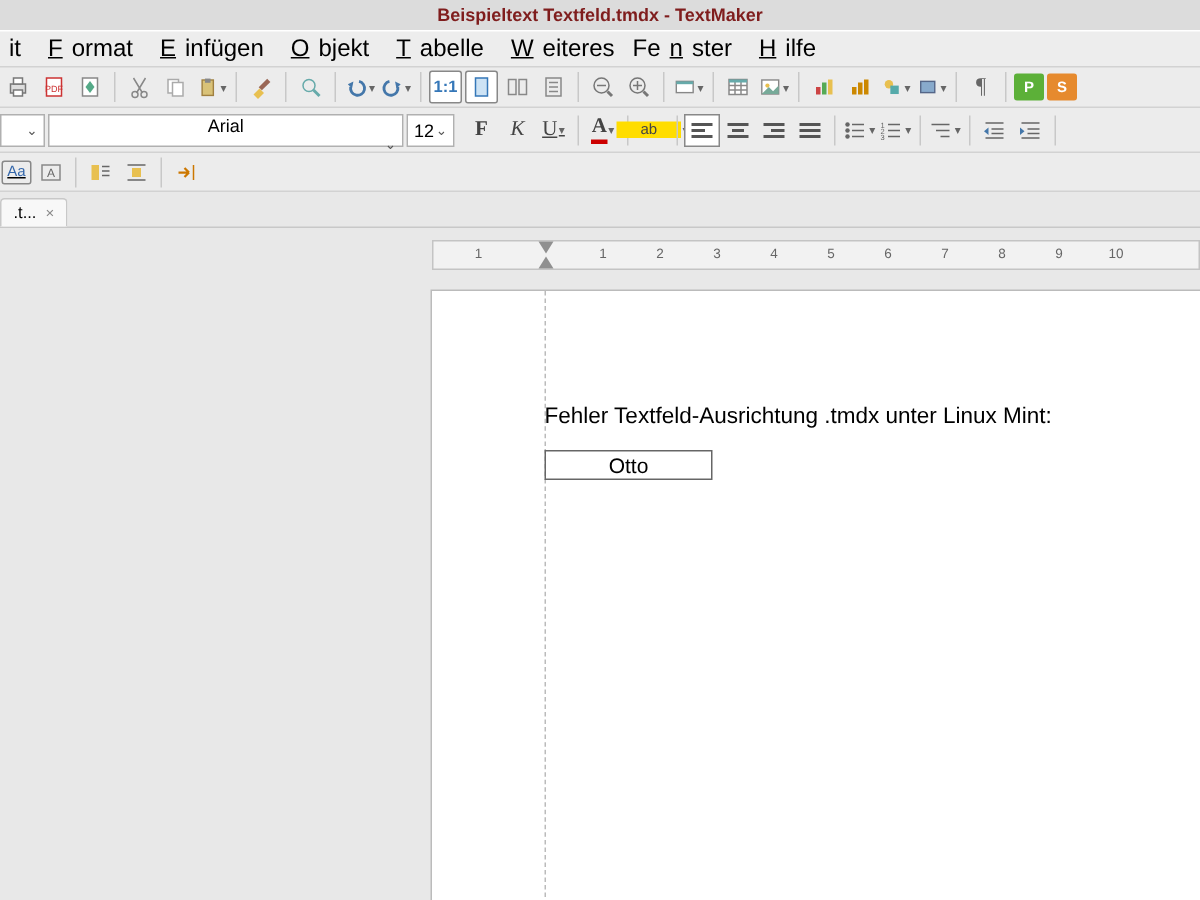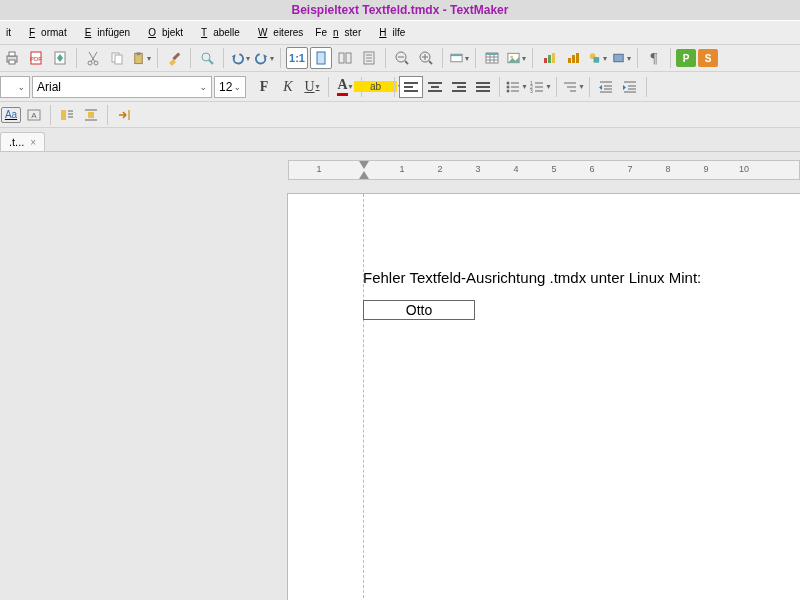--- a/index.html
+++ b/index.html
@@ -1,38 +1,38 @@
 <!DOCTYPE html>
 <html><head>
 <meta charset="utf-8">
 <style>
 * { box-sizing: border-box; margin: 0; padding: 0; font-family: "Liberation Sans", Arial, sans-serif; }
 body { width: 800px; height: 600px; overflow: hidden; background: #e8e8e8; }
 
-.titlebar { height: 20px; background: #dcdcdc; text-align: center; font-size: 12px; font-weight: bold; line-height: 20px; color: #a21caf; }
-
-.menubar { height: 24px; background: #ededed; border-top: 1px solid #fff; display: flex; align-items: center; font-size: 10px; }
+.titlebar { height: 20px; background: #dcdcdc; text-align: center; font-size: 12px; font-weight: bold; line-height: 20px; color: #7f1d1d; }
+
+.menubar { height: 24px; background: #ededed; border-top: 1px solid #fff; display: flex; align-items: center; font-size: 16px; }
 .menubar span { padding: 0 6px; cursor: default; }
 .menubar .mn { text-decoration: underline; }
 
 .toolbar { background: #ececec; border-top: 1px solid #d2d2d2; border-bottom: 1px solid #d2d2d2; display: flex; align-items: center; padding: 2px 0; height: 28px; }
 .btn { width: 22px; height: 22px; margin: 0 1px; display: inline-flex; align-items: center; justify-content: center; border: 1px solid transparent; border-radius: 2px; font-size: 13px; color: #555; }
 .btn.active { border-color: #888; background: #fff; }
 .sep { width: 1px; height: 20px; background: #c8c8c8; margin: 0 4px; }
 .drop::after { content: "▾"; font-size: 8px; margin-left: 1px; color: #666; }
 
 .badge { width: 20px; height: 18px; display: inline-flex; align-items: center; justify-content: center; font-size: 10px; font-weight: bold; color: #fff; border-radius: 2px; margin: 0 1px; }
 .bg-green { background: #5cb038; }
 .bg-orange { background: #e68a2e; }
 
 .fmtbar { background: #ececec; border-bottom: 1px solid #d2d2d2; display: flex; align-items: center; padding: 2px 0; height: 30px; }
 .combo { height: 22px; border: 1px solid #b0b0b0; background: #fff; font-size: 12px; display: flex; align-items: center; padding: 0 4px; }
 .combo .carrow { margin-left: auto; font-size: 9px; color: #555; }
 .combo-style { width: 30px; margin-right: 2px; }
-.combo-font { width: 180px; margin-right: 2px; }
+.combo-font { width: 237px; margin-right: 2px; flex-direction: column; }
 .combo-size { width: 32px; margin-right: 6px; }
 
 .fmtbtn { width: 24px; height: 22px; display: inline-flex; align-items: center; justify-content: center; font-size: 14px; color: #444; font-family: "Times New Roman", serif; border: 1px solid transparent; }
 .align-ico { width: 14px; height: 14px; position: relative; }
 .align-ico span { position: absolute; height: 2px; background: #555; }
 
 .toolbar3 { background: #ececec; border-bottom: 1px solid #d2d2d2; height: 26px; display: flex; align-items: center; padding: 2px 0; text-decoration: underline; }
 
 .tabstrip { height: 24px; background: #e8e8e8; display: flex; align-items: flex-end; font-size: 11px; border-bottom: 1px solid #c8c8c8; }
 .doctab { background: #f8f8f8; border: 1px solid #c8c8c8; border-bottom: none; padding: 3px 8px; display: flex; align-items: center; gap: 6px; border-radius: 3px 3px 0 0; }

